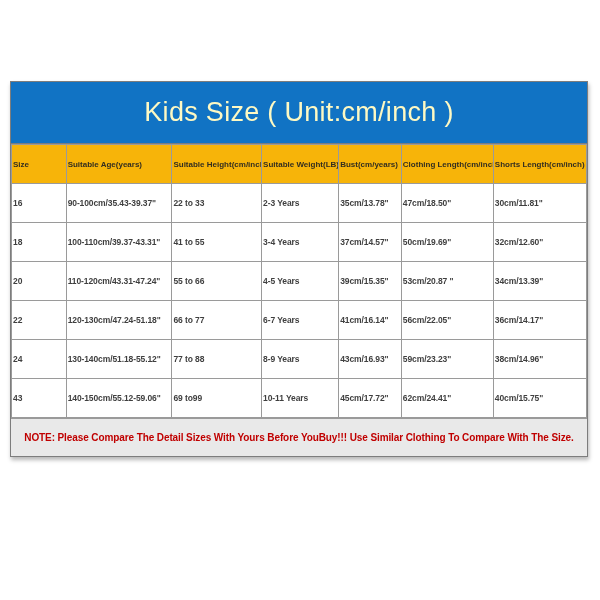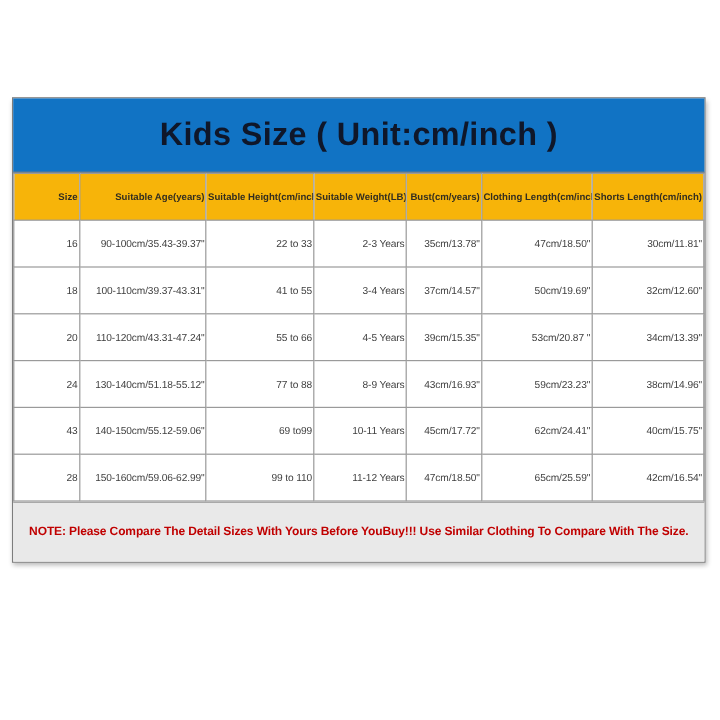--- a/index.html
+++ b/index.html
@@ -14,59 +14,59 @@
     position: absolute;
     left: 10px; top: 81px;
     width: 578px;
     border: 1px solid #7d7d7d;
     box-shadow: 1px 3px 4px rgba(0,0,0,0.28);
     background: #fff;
   }
   .title-bar {
     height: 62px;
     background: var(--header-bg, #1173C4);
-    color: #0f172a;
+    color: #fef9c3;
     display: flex;
     align-items: center;
     justify-content: center;
     font-size: 27px;
-    font-weight: bold;
+    font-weight: normal;
     letter-spacing: 0.3px;
     border-bottom: 1px solid #7d7d7d;
   }
   table.size-table {
     width: 100%;
     border-collapse: collapse;
     table-layout: fixed;
   }
   .size-table th, .size-table td {
     border: 1px solid #9a9a9a;
-    text-align: right;
+    text-align: left;
     vertical-align: middle;
     white-space: nowrap;
     overflow: hidden;
     padding: 0 1px;
   }
   .size-table thead th {
     background: var(--subheader-bg, #F7B409);
     height: 39px;
     font-size: 8px;
     font-weight: bold;
     color: #332e20;
   }
   .size-table tbody td {
     background: #ffffff;
     height: 39px;
     font-size: 8.5px;
-    font-weight: normal;
+    font-weight: bold;
     color: var(--cell-text, #3F3F3F);
     letter-spacing: -0.1px;
   }
   .note-bar {
-    height: 50px;
+    height: 38px;
     background: var(--note-bg, #E9E9E9);
     border-top: 1px solid #9a9a9a;
     display: flex;
     align-items: center;
     justify-content: center;
     color: var(--note-text, #C00000);
     font-weight: bold;
     font-size: 10px;
     letter-spacing: -0.1px;
     padding: 0 4px;
@@ -125,46 +125,46 @@
       <tr>
         <td>20</td>
         <td>110-120cm/43.31-47.24"</td>
         <td>55 to 66</td>
         <td>4-5 Years</td>
         <td>39cm/15.35"</td>
         <td>53cm/20.87 "</td>
         <td>34cm/13.39"</td>
       </tr>
       <tr>
+        <td>22</td>
+        <td>120-130cm/47.24-51.18"</td>
+        <td>66 to 77</td>
+        <td>6-7 Years</td>
+        <td>41cm/16.14"</td>
+        <td>56cm/22.05"</td>
+        <td>36cm/14.17"</td>
+      </tr>
+      <tr>
         <td>24</td>
         <td>130-140cm/51.18-55.12"</td>
         <td>77 to 88</td>
         <td>8-9 Years</td>
         <td>43cm/16.93"</td>
         <td>59cm/23.23"</td>
         <td>38cm/14.96"</td>
       </tr>
       <tr>
         <td>43</td>
         <td>140-150cm/55.12-59.06"</td>
         <td>69 to99</td>
         <td>10-11 Years</td>
         <td>45cm/17.72"</td>
         <td>62cm/24.41"</td>
         <td>40cm/15.75"</td>
       </tr>
-      <tr>
-        <td>28</td>
-        <td>150-160cm/59.06-62.99"</td>
-        <td>99 to 110</td>
-        <td>11-12 Years</td>
-        <td>47cm/18.50"</td>
-        <td>65cm/25.59"</td>
-        <td>42cm/16.54"</td>
-      </tr>
     </tbody>
   </table>
 
   <div class="note-bar">
     <span>NOTE: Please Compare The Detail Sizes With Yours Before YouBuy!!! Use Similar Clothing To Compare With The Size.</span>
   </div>
 
 </div>
 
 </body></html>

